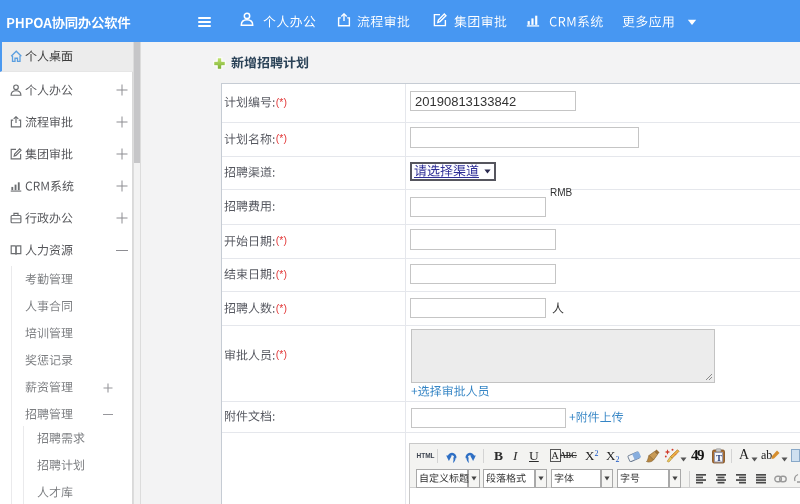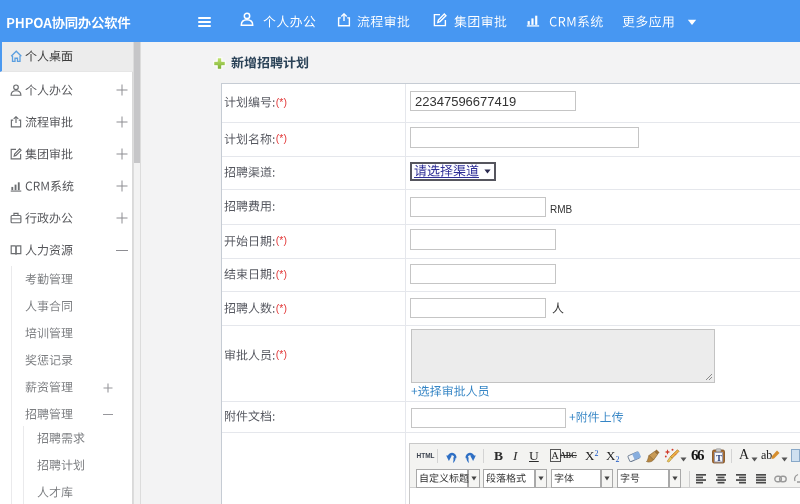--- a/index.html
+++ b/index.html
@@ -203,32 +203,32 @@
   </svg>
 <div style="position:absolute;left:275.8px;top:302px;font:10.5px 'Liberation Sans',sans-serif;color:#e23b3b">(*)</div>
 <svg style="position:absolute;left:224px;top:348.8px" width="52" height="13.4" viewBox="0 0 52 13.4">
     <path d="M5.1 0.6C5.3 1 5.5 1.4 5.7 1.8H1V3.7H1.9V2.6H10.1V3.7H11V1.8H6.5L6.7 1.7C6.6 1.4 6.3 0.8 6.1 0.4ZM2.6 7.1H5.5V8.4H2.6ZM2.6 6.3V5H5.5V6.3ZM9.4 7.1V8.4H6.5V7.1ZM9.4 6.3H6.5V5H9.4ZM5.5 3V4.2H1.7V9.9H2.6V9.2H5.5V11.5H6.5V9.2H9.4V9.9H10.3V4.2H6.5V3Z M14.2 0.5V2.9H12.6V3.7H14.2V6.4C13.5 6.5 12.9 6.7 12.4 6.8L12.7 7.7L14.2 7.2V10.4C14.2 10.5 14.1 10.6 14 10.6C13.8 10.6 13.3 10.6 12.7 10.6C12.9 10.8 13 11.2 13 11.4C13.8 11.4 14.3 11.4 14.7 11.3C15 11.1 15.1 10.9 15.1 10.4V7L16.6 6.5L16.5 5.7L15.1 6.1V3.7H16.4V2.9H15.1V0.5ZM17 11.3C17.2 11.1 17.5 10.9 19.6 10C19.6 9.8 19.5 9.4 19.5 9.2L17.9 9.8V5.2H19.6V4.4H17.9V0.6H17V9.6C17 10.1 16.7 10.4 16.5 10.5C16.7 10.7 16.9 11.1 17 11.3ZM22.6 3.3C22.2 3.7 21.5 4.3 20.9 4.8V0.7H20V9.8C20 10.9 20.3 11.2 21.1 11.2C21.3 11.2 22.2 11.2 22.4 11.2C23.3 11.2 23.5 10.6 23.5 9.1C23.3 9 22.9 8.8 22.7 8.7C22.7 10 22.6 10.4 22.4 10.4C22.2 10.4 21.4 10.4 21.3 10.4C21 10.4 20.9 10.3 20.9 9.8V5.8C21.7 5.2 22.6 4.5 23.3 3.9Z M29.5 0.5C29.4 2.4 29.5 8.2 24.5 10.8C24.8 11 25.1 11.2 25.2 11.5C28.2 9.9 29.5 7.2 30 4.8C30.6 7 31.9 10 34.9 11.4C35.1 11.2 35.3 10.9 35.6 10.7C31.3 8.8 30.6 3.7 30.4 2.3C30.5 1.6 30.5 1 30.5 0.5Z M39.2 1.8H44.8V3.2H39.2ZM38.3 1V3.9H45.8V1ZM41.5 6.6V7.7C41.5 8.7 41.1 10 36.8 10.8C37 11 37.3 11.4 37.4 11.6C41.9 10.6 42.4 9 42.4 7.8V6.6ZM42.3 9.8C43.8 10.3 45.8 11.1 46.8 11.6L47.2 10.8C46.2 10.3 44.2 9.6 42.8 9.1ZM37.9 5V9.5H38.8V5.9H45.3V9.4H46.3V5Z M49.7 5.9C50.1 5.9 50.5 5.5 50.5 5C50.5 4.5 50.1 4.2 49.7 4.2C49.2 4.2 48.9 4.5 48.9 5C48.9 5.5 49.2 5.9 49.7 5.9ZM49.7 10.7C50.1 10.7 50.5 10.4 50.5 9.9C50.5 9.4 50.1 9 49.7 9C49.2 9 48.9 9.4 48.9 9.9C48.9 10.4 49.2 10.7 49.7 10.7Z" fill="#565860"></path>
   </svg>
 <div style="position:absolute;left:275.8px;top:348px;font:10.5px 'Liberation Sans',sans-serif;color:#e23b3b">(*)</div>
 <svg style="position:absolute;left:224px;top:410.3px" width="52" height="13.4" viewBox="0 0 52 13.4">
     <path d="M6.9 5.6C7.3 6.5 7.9 7.6 8.1 8.4L8.9 8C8.6 7.3 8.1 6.1 7.6 5.3ZM9.6 0.6V3.2H6.6V4.1H9.6V10.4C9.6 10.6 9.6 10.6 9.4 10.6C9.2 10.6 8.6 10.6 8 10.6C8.1 10.9 8.2 11.3 8.3 11.5C9.2 11.5 9.7 11.5 10 11.3C10.4 11.2 10.5 10.9 10.5 10.4V4.1H11.6V3.2H10.5V0.6ZM6.2 0.5C5.7 2.2 4.8 4 3.8 5.1C4 5.3 4.3 5.6 4.4 5.8C4.7 5.5 5 5.1 5.2 4.6V11.5H6.1V3.2C6.4 2.4 6.8 1.5 7 0.7ZM1 1V11.5H1.8V1.8H3.3C3 2.7 2.7 3.8 2.4 4.6C3.2 5.6 3.4 6.5 3.4 7.2C3.4 7.5 3.3 7.9 3.1 8C3.1 8.1 2.9 8.1 2.8 8.1C2.6 8.1 2.4 8.1 2.2 8.1C2.3 8.4 2.4 8.7 2.4 8.9C2.6 8.9 2.9 8.9 3.1 8.9C3.4 8.9 3.6 8.8 3.7 8.7C4 8.4 4.2 7.9 4.2 7.2C4.2 6.5 4 5.6 3.2 4.5C3.6 3.6 4 2.3 4.3 1.3L3.7 0.9L3.6 1Z M15.8 6.5V7.3H19.2V11.5H20.1V7.3H23.4V6.5H20.1V3.8H22.9V2.9H20.1V0.6H19.2V2.9H17.6C17.8 2.4 17.9 1.8 18 1.3L17.2 1.1C16.9 2.7 16.4 4.2 15.7 5.2C15.9 5.3 16.3 5.5 16.5 5.7C16.8 5.1 17.1 4.5 17.4 3.8H19.2V6.5ZM15.2 0.5C14.6 2.3 13.5 4.1 12.4 5.3C12.5 5.5 12.8 6 12.9 6.2C13.3 5.8 13.6 5.3 14 4.8V11.5H14.9V3.4C15.3 2.6 15.7 1.7 16.1 0.8Z M29.1 0.7C29.4 1.3 29.8 2.1 30 2.6L31 2.2C30.8 1.8 30.4 1 30 0.4ZM24.6 2.6V3.5H26.5C27.2 5.3 28.1 6.9 29.4 8.2C28 9.3 26.4 10.1 24.4 10.6C24.6 10.9 24.9 11.3 25 11.5C27 10.8 28.7 10 30 8.8C31.4 10 33 10.9 35 11.4C35.1 11.2 35.4 10.8 35.6 10.6C33.7 10.1 32.1 9.3 30.7 8.1C31.9 6.9 32.9 5.4 33.6 3.5H35.4V2.6ZM30 7.5C28.9 6.4 28 5 27.4 3.5H32.5C31.9 5.1 31.1 6.4 30 7.5Z M46.2 1.2C46 2.1 45.5 3.4 45 4.2L45.8 4.4C46.2 3.7 46.7 2.5 47.1 1.5ZM40.8 1.5C41.2 2.4 41.6 3.6 41.8 4.3L42.6 4C42.4 3.3 41.9 2.1 41.5 1.3ZM38.3 0.5V3H36.6V3.9H38.2C37.8 5.5 37.1 7.4 36.3 8.5C36.5 8.7 36.7 9 36.8 9.3C37.4 8.5 37.9 7.1 38.3 5.7V11.5H39.2V5.5C39.5 6.1 40 6.8 40.2 7.2L40.7 6.5C40.5 6.2 39.5 4.8 39.2 4.4V3.9H40.7V3H39.2V0.5ZM40.4 9.8V10.7H46.1V11.4H47V4.9H44.3V0.5H43.5V4.9H40.7V5.8H46.1V7.3H40.8V8.1H46.1V9.8Z M49.7 5.9C50.1 5.9 50.5 5.5 50.5 5C50.5 4.5 50.1 4.2 49.7 4.2C49.2 4.2 48.9 4.5 48.9 5C48.9 5.5 49.2 5.9 49.7 5.9ZM49.7 10.7C50.1 10.7 50.5 10.4 50.5 9.9C50.5 9.4 50.1 9 49.7 9C49.2 9 48.9 9.4 48.9 9.9C48.9 10.4 49.2 10.7 49.7 10.7Z" fill="#565860"></path>
   </svg>
 <div style="position:absolute;left:410px;top:91px;width:166px;height:20px;background:#fff;border:1px solid #c5c5c5"></div>
-<div style="position:absolute;left:415px;top:94px;font:13px 'Liberation Sans',sans-serif;color:#333">22347596677419</div>
+<div style="position:absolute;left:415px;top:94px;font:13px 'Liberation Sans',sans-serif;color:#333">20190813133842</div>
 <div style="position:absolute;left:410px;top:127px;width:229px;height:21px;background:#fff;border:1px solid #c5c5c5"></div>
 <div style="position:absolute;left:410px;top:161.5px;width:86px;height:19px;background:#fdfdff;border:2px solid #55555e"></div>
 <svg style="position:absolute;left:413.5px;top:163.7px" width="66" height="14.6" viewBox="0 0 66 14.6">
     <path d="M1.4 1.4C2.1 2 2.9 2.9 3.3 3.4L4 2.7C3.6 2.2 2.7 1.4 2 0.8ZM0.5 4.6V5.5H2.5V10.3C2.5 10.9 2.1 11.3 1.9 11.4C2 11.6 2.3 12 2.4 12.2C2.6 12 2.9 11.7 5.1 10C5 9.8 4.8 9.4 4.8 9.2L3.4 10.2V4.6ZM6.4 8.7H10.5V9.8H6.4ZM6.4 8V7H10.5V8ZM8 0.5V1.5H5V2.3H8V3.1H5.3V3.8H8V4.7H4.6V5.5H12.5V4.7H8.9V3.8H11.7V3.1H8.9V2.3H12.1V1.5H8.9V0.5ZM5.5 6.2V12.5H6.4V10.5H10.5V11.4C10.5 11.5 10.4 11.6 10.3 11.6C10.1 11.6 9.5 11.6 8.8 11.6C8.9 11.8 9 12.2 9.1 12.4C10 12.4 10.6 12.4 11 12.3C11.3 12.1 11.4 11.9 11.4 11.4V6.2Z M13.8 1.5C14.5 2.1 15.4 3 15.8 3.7L16.6 3.1C16.2 2.4 15.3 1.6 14.5 1ZM18.8 0.9C18.5 2.1 17.9 3.2 17.2 4C17.5 4.1 17.9 4.4 18.1 4.5C18.4 4.1 18.7 3.7 18.9 3.2H20.8V5.1H17.2V5.9H19.5C19.3 7.6 18.8 8.9 16.8 9.6C17 9.8 17.3 10.1 17.4 10.4C19.6 9.5 20.2 8 20.5 5.9H21.8V9C21.8 9.9 22 10.2 23 10.2C23.2 10.2 24.1 10.2 24.3 10.2C25.1 10.2 25.4 9.8 25.5 8.2C25.2 8.1 24.8 8 24.6 7.8C24.6 9.1 24.5 9.3 24.2 9.3C24 9.3 23.3 9.3 23.2 9.3C22.8 9.3 22.8 9.3 22.8 9V5.9H25.4V5.1H21.8V3.2H24.8V2.3H21.8V0.6H20.8V2.3H19.3C19.5 1.9 19.6 1.5 19.7 1.1ZM16.3 5.5H13.7V6.4H15.3V10.4C14.8 10.6 14.2 11.1 13.6 11.6L14.2 12.5C15 11.7 15.7 11 16.2 11C16.4 11 16.8 11.4 17.4 11.7C18.2 12.2 19.3 12.3 20.8 12.3C22.1 12.3 24.3 12.3 25.3 12.2C25.3 11.9 25.5 11.4 25.6 11.2C24.3 11.3 22.3 11.4 20.8 11.4C19.4 11.4 18.3 11.3 17.5 10.8C16.9 10.5 16.6 10.2 16.3 10.1Z M28.3 0.5V3.1H26.6V4H28.3V6.8C27.6 7 27 7.2 26.5 7.3L26.7 8.3L28.3 7.8V11.3C28.3 11.5 28.2 11.5 28.1 11.5C27.9 11.5 27.4 11.5 26.9 11.5C27 11.8 27.1 12.2 27.1 12.4C28 12.4 28.5 12.4 28.8 12.2C29.1 12.1 29.2 11.8 29.2 11.3V7.5L30.8 7L30.6 6.1L29.2 6.5V4H30.8V3.1H29.2V0.5ZM36.5 2.1C36 2.8 35.3 3.4 34.6 3.9C33.9 3.4 33.4 2.8 32.9 2.1ZM31.1 1.2V2.1H32C32.5 3 33.1 3.7 33.9 4.4C32.8 5 31.7 5.4 30.6 5.7C30.8 5.9 31 6.3 31.1 6.5C32.3 6.1 33.5 5.6 34.6 4.9C35.6 5.6 36.8 6.2 38.1 6.5C38.2 6.3 38.5 5.9 38.7 5.7C37.4 5.4 36.3 5 35.4 4.4C36.4 3.6 37.3 2.6 37.8 1.5L37.2 1.2L37.1 1.2ZM34.1 6.1V7.2H31.4V8.1H34.1V9.5H30.8V10.3H34.1V12.5H35V10.3H38.4V9.5H35V8.1H37.5V7.2H35V6.1Z M39.5 3C40.3 3.2 41.3 3.7 41.8 4L42.3 3.3C41.8 3 40.8 2.6 40 2.3ZM40.5 1.1C41.3 1.4 42.2 1.9 42.7 2.2L43.2 1.5C42.7 1.2 41.7 0.8 41 0.5ZM39.9 6.9 40.6 7.6C41.4 6.7 42.4 5.6 43.2 4.6L42.6 4C41.7 5 40.6 6.2 39.9 6.9ZM50.9 1H43.8V7H45V8H39.7V8.9H44C42.9 10 41.1 11 39.5 11.5C39.7 11.7 40 12.1 40.1 12.3C41.9 11.7 43.8 10.5 45 9.1V12.5H46V9.2C47.2 10.5 49.1 11.6 50.9 12.2C51 12 51.3 11.6 51.5 11.4C49.8 10.9 48 10 46.9 8.9H51.3V8H46V7H51.2V6.2H44.8V5.2H50.4V2.7H44.8V1.7H50.9ZM44.8 3.4H49.4V4.5H44.8Z M52.8 1.5C53.5 2.2 54.3 3.1 54.7 3.7L55.5 3.1C55.1 2.5 54.3 1.7 53.6 1ZM57.9 6.7H62.3V7.7H57.9ZM57.9 8.4H62.3V9.5H57.9ZM57.9 4.9H62.3V6H57.9ZM57 4.1V10.3H63.2V4.1H60.1C60.3 3.8 60.4 3.4 60.6 3.1H64.3V2.2H61.9C62.2 1.8 62.5 1.3 62.8 0.8L61.9 0.5C61.7 1 61.2 1.7 60.9 2.2H58.5L59.1 1.9C59 1.5 58.6 0.9 58.2 0.5L57.4 0.8C57.7 1.2 58.1 1.8 58.3 2.2H56V3.1H59.5C59.4 3.4 59.3 3.8 59.2 4.1ZM55.4 5.2H52.7V6.1H54.5V10.1C53.9 10.3 53.2 10.9 52.5 11.5L53.2 12.3C53.8 11.5 54.5 10.8 55 10.8C55.2 10.8 55.7 11.2 56.2 11.5C57.1 12 58.2 12.2 59.8 12.2C61 12.2 63.3 12.1 64.2 12C64.2 11.8 64.4 11.3 64.5 11.1C63.2 11.2 61.3 11.3 59.8 11.3C58.4 11.3 57.3 11.2 56.4 10.8C56 10.5 55.7 10.3 55.4 10.1Z" fill="#2d2d96"></path>
   </svg>
 <div style="position:absolute;left:413.5px;top:176.5px;width:65px;height:1px;background:#2d2d96"></div>
 <svg style="position:absolute;left:484px;top:168.5px" width="7" height="5" viewBox="0 0 7 5">
     <path d="M0.4 0.4 L6.6 0.4 L3.5 4.6 Z" fill="#26264e"></path>
   </svg>
 <div style="position:absolute;left:410px;top:197px;width:136px;height:20px;background:#fff;border:1px solid #c5c5c5"></div>
-<div style="position:absolute;left:550px;top:204px;font:10px 'Liberation Sans',sans-serif;color:#333">RMB</div>
+<div style="position:absolute;left:550px;top:187px;font:10px 'Liberation Sans',sans-serif;color:#333">RMB</div>
 <div style="position:absolute;left:410px;top:229px;width:146px;height:21px;background:#fff;border:1px solid #c5c5c5"></div>
 <div style="position:absolute;left:410px;top:263.5px;width:146px;height:20px;background:#fff;border:1px solid #c5c5c5"></div>
 <div style="position:absolute;left:410px;top:298px;width:136px;height:20px;background:#fff;border:1px solid #c5c5c5"></div>
 <svg style="position:absolute;left:552px;top:301.8px" width="13" height="13.4" viewBox="0 0 13 13.4">
     <path d="M5.5 0.5C5.4 2.4 5.5 8.2 0.5 10.8C0.8 11 1.1 11.2 1.2 11.5C4.2 9.9 5.5 7.2 6 4.8C6.6 7 7.9 10 10.9 11.4C11.1 11.2 11.3 10.9 11.6 10.7C7.3 8.8 6.6 3.7 6.4 2.3C6.5 1.6 6.5 1 6.5 0.5Z" fill="#333"></path>
   </svg>
 <div style="position:absolute;left:410.5px;top:328.5px;width:304px;height:54px;background:#ececec;border:1px solid #c3c3c3"></div>
 <svg style="position:absolute;left:705px;top:373px" width="8" height="8" viewBox="0 0 8 8" stroke="#8a8a8a" stroke-width="1">
     <path d="M1 7 L7 1 M4 7 L7 4"></path>
   </svg>
@@ -278,21 +278,21 @@
 <path d="M6.5 8.5 L13.5 1.8 L15 3.3 L8.2 10.2 Z" fill="#f0b548" stroke="#b07820" stroke-width="0.8"></path>
 <path d="M6.5 8.5 L8.2 10.2 L5.5 13.5 C4.8 14.2 3.6 14 3.2 13.2 Z" fill="#e8cf60" stroke="#b07820" stroke-width="0.6"></path>
 <path d="M3.5 1.2 L4.3 3.2 L6.3 4 L4.3 4.8 L3.5 6.8 L2.7 4.8 L0.7 4 L2.7 3.2 Z" fill="#d03a2a"></path>
 <circle cx="8.5" cy="1.8" r="1" fill="#d03a2a"></circle>
 <circle cx="1.8" cy="8.5" r="0.9" fill="#d03a2a"></circle>
 <circle cx="11.5" cy="6.5" r="0.8" fill="#e87830"></circle>
 </svg>
 <svg style="position:absolute;left:680px;top:457px" width="7" height="5" viewBox="0 0 7 5">
     <path d="M0.5 0.5 L6.5 0.5 L3.5 4.5 Z" fill="#555"></path>
   </svg>
-<div style="position:absolute;left:691px;top:447px;font:bold 15px 'Liberation Serif',serif;color:#141414;letter-spacing:-1.5px">66</div>
+<div style="position:absolute;left:691px;top:447px;font:bold 15px 'Liberation Serif',serif;color:#141414;letter-spacing:-1.5px">49</div>
 <svg style="position:absolute;left:711px;top:448px" width="15" height="16" viewBox="0 0 15 16">
 <rect x="1.5" y="2" width="12" height="13" rx="1.5" fill="#a96e33" stroke="#7a4a1a" stroke-width="0.8"></rect>
 <rect x="5" y="0.8" width="5" height="3" rx="0.8" fill="#c9c9c9" stroke="#888" stroke-width="0.6"></rect>
 <rect x="3.5" y="4.5" width="8" height="9.5" fill="#f4f6fa" stroke="#99a"></rect>
 <text x="5" y="12.5" font-family="Liberation Serif" font-size="9" font-weight="bold" fill="#223a7a">T</text>
 </svg>
 <div style="position:absolute;left:731px;top:449px;width:1px;height:14px;background:#d4d4d4"></div>
 <div style="position:absolute;left:739px;top:447px;font:14px 'Liberation Serif',serif;color:#222">A</div>
 <svg style="position:absolute;left:751px;top:457px" width="7" height="5" viewBox="0 0 7 5">
     <path d="M0.5 0.5 L6.5 0.5 L3.5 4.5 Z" fill="#555"></path>

